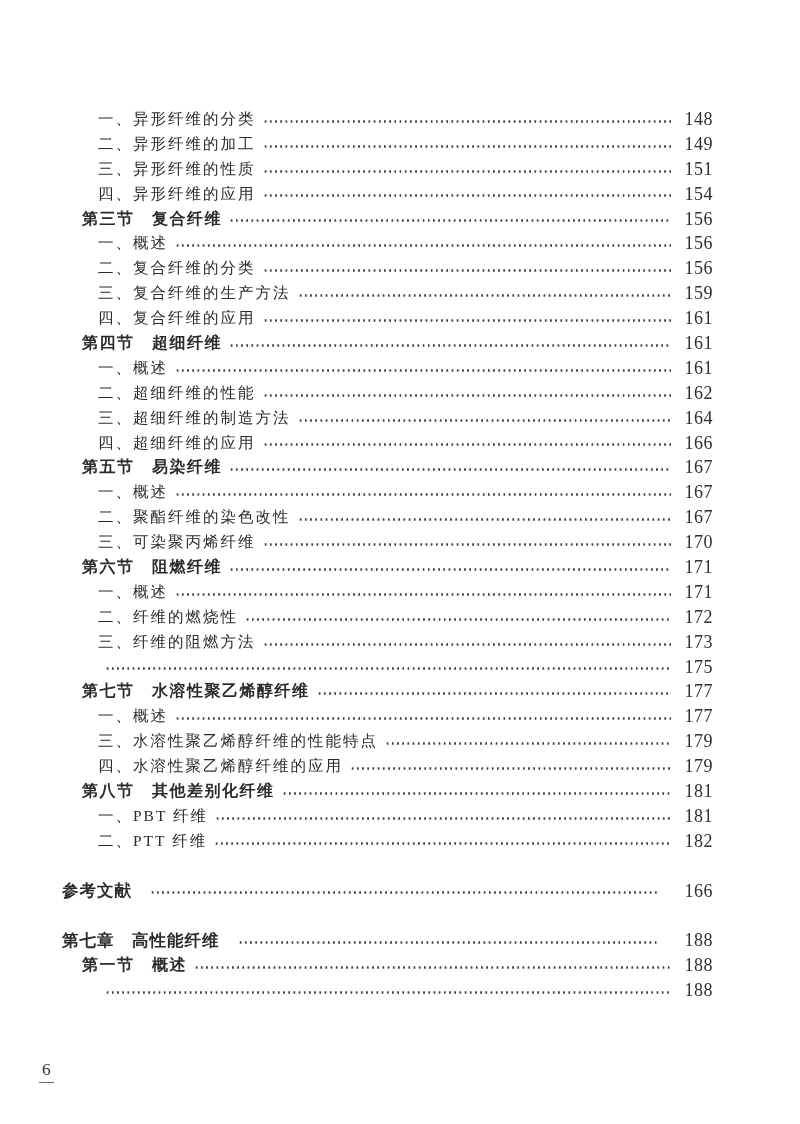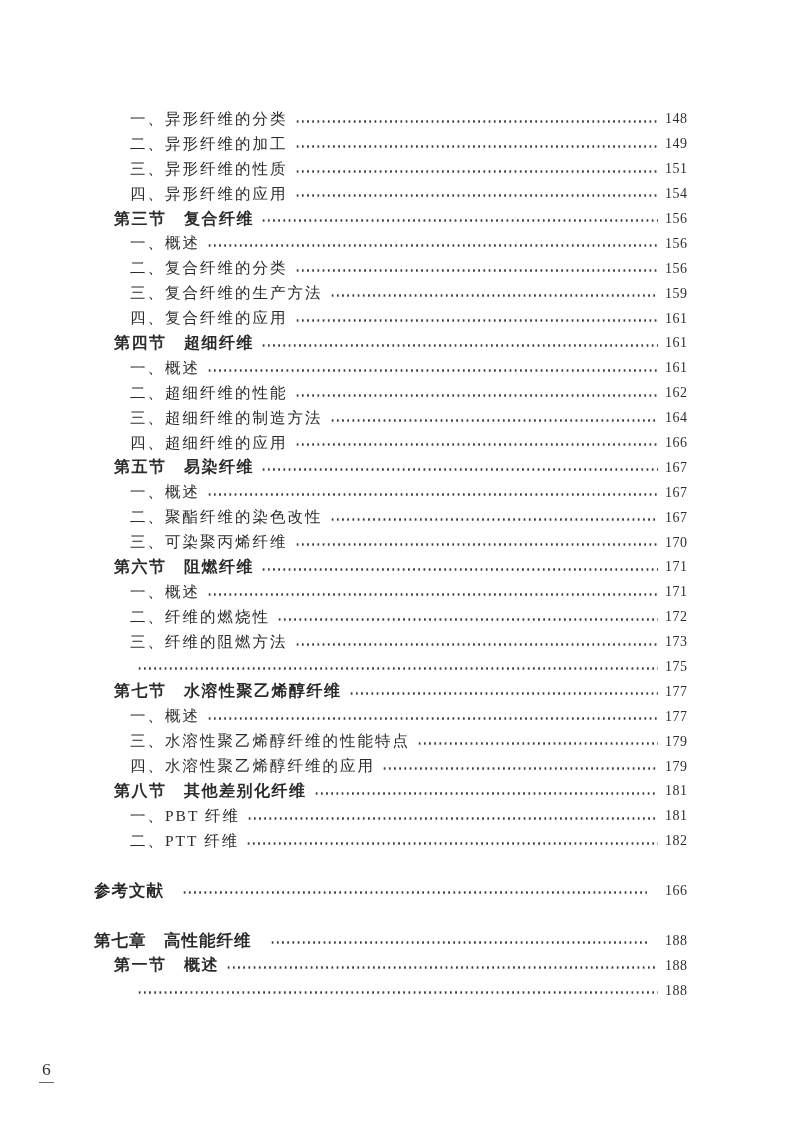--- a/index.html
+++ b/index.html
@@ -10,21 +10,21 @@
     font-family: "Liberation Serif", "DejaVu Serif", serif;
     color: #2b2b2b;
     overflow: hidden;
   }
   .page {
     position: absolute; inset: 0;
     background: #ffffff;
   }
   .toc-list {
     position: absolute;
-    top: 107px; left: 0; right: 13px; padding-left: 32px;
+    top: 107px; left: 0; right: 0;
   }
   .toc-row {
     display: flex;
     align-items: center;
     height: 24.9px;
     padding-right: 87px;
     white-space: nowrap;
   }
   .toc-row.gap-before { margin-top: 24.9px; }
 
@@ -58,23 +58,23 @@
     margin-right: 7px;
     background-image: radial-gradient(circle, #3a3a3a 1.05px, rgba(0,0,0,0) 1.3px);
     background-size: 5.2px 5.2px;
     background-repeat: repeat-x;
     background-position: 0 60%;
   }
 
   .toc-page {
     flex: 0 0 auto;
     min-width: 35px;
-    text-align: left;
+    text-align: right;
     font-family: "Liberation Serif", "DejaVu Serif", serif;
-    font-size: 14px;
+    font-size: 18px;
     font-weight: normal;
     letter-spacing: 0.5px;
     color: #2f2f2f;
   }
 
   .folio {
     position: absolute;
     left: 39px;
     top: 1059px;
     font-family: "Liberation Serif", "DejaVu Serif", serif;

